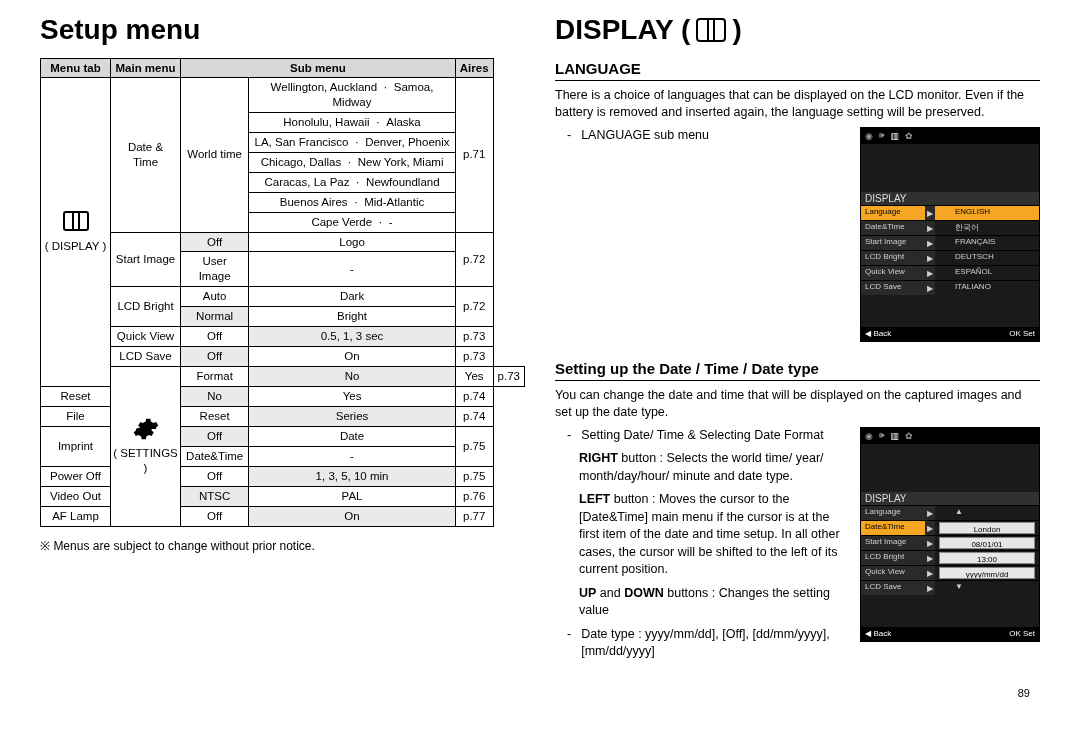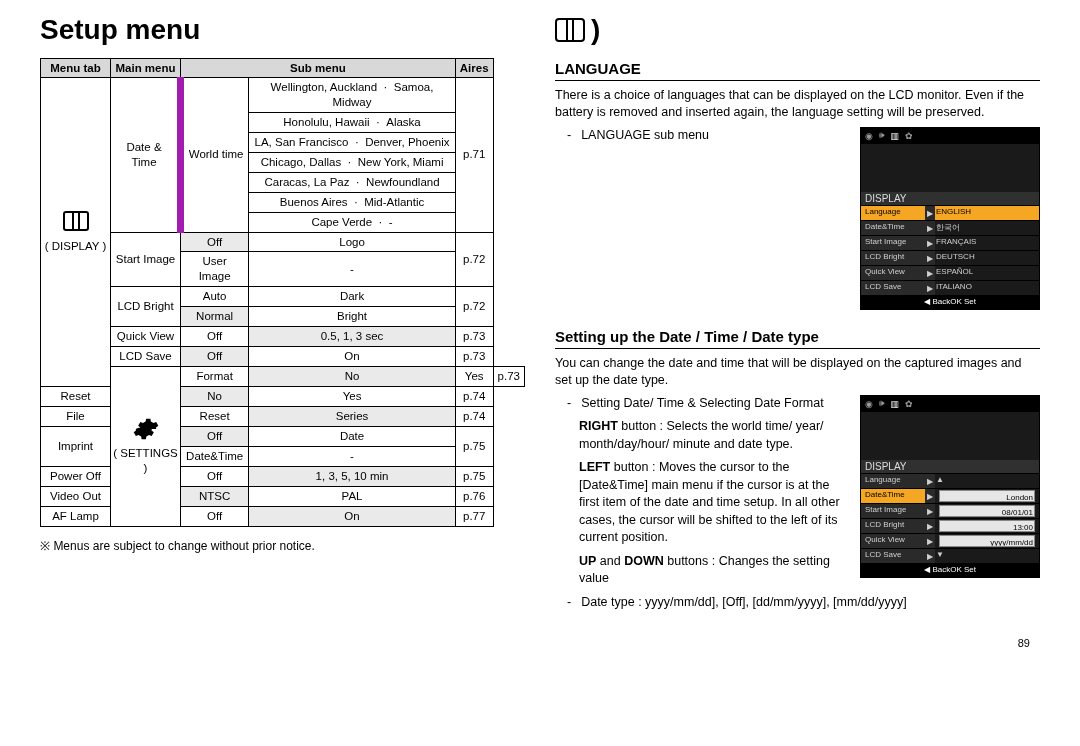--- a/index.html
+++ b/index.html
@@ -164,45 +164,46 @@
     background:#2a2a2a;
     color:#cfcfcf;
     text-align:center;
     font-size:8px;
     line-height:15px;
   }
   .lcd-row .val {
     flex:1 1 auto;
     background:#1a1a1a;
     color:#cfcfcf;
-    padding:1px 1px;
+    padding:1px 20px;
     font-size:8px;
     text-align:left;
     white-space:nowrap;
     overflow:hidden;
   }
   .lcd-row .val.box {
     margin:1px 4px;
     background:#e6e6e6;
     color:#000;
-    text-align:right;
+    text-align:center;
     border:1px solid #888;
     font-size:8px;
     line-height:11px;
   }
   .lcd-row .val.sel { background:#f5a623; color:#000; }
   .lcd-foot {
     display:flex;
-    justify-content:center;
+    justify-content:space-between;
     background:#000;
     color:#fff;
     font-size:8px;
     padding:1px 4px;
     height:14px;
     align-items:center;
+    margin-top:32px;
   }
   .clearfix::after { content:""; display:block; clear:both; }
   .page-num {
     text-align:right;
     font-size:11px;
     margin-top:20px;
     padding-right:10px;
   }
 </style>
 </head>
@@ -221,21 +222,21 @@
         <th colspan="2">Sub menu</th>
         <th>Aires</th>
       </tr>
 
       <tr>
         <td rowspan="14" class="tab-icon">
           <span class="icon-display-sm"></span><br>
           <span>( DISPLAY )</span>
         </td>
         <td rowspan="7">Date &amp; Time</td>
-        <td rowspan="7" style="border-left:7px solid #a21caf;border-right:1px solid #000;">World time</td>
+        <td rowspan="7" style="border-left:1px solid #a21caf;border-right:1px solid #000;">World time</td>
         <td colspan="1">
           <span>Wellington, Auckland</span>&nbsp;&nbsp;·&nbsp;&nbsp;<span>Samoa, Midway</span>
         </td>
         <td rowspan="7">p.71</td>
       </tr>
       <tr>
             <td><span>Honolulu, Hawaii</span>&nbsp;&nbsp;·&nbsp;&nbsp;<span>Alaska</span></td>
           </tr>
       <tr>
             <td><span>LA, San Francisco</span>&nbsp;&nbsp;·&nbsp;&nbsp;<span>Denver, Phoenix</span></td>
@@ -342,20 +343,21 @@
         <td>p.77</td>
       </tr>
     </tbody>
       </table>
 
     <div class="note">※  Menus are subject to change without prior notice.</div>
   </div>
 
   <div class="col">
     <div class="h1">
+      <span>DISPLAY (</span>
       <span class="icon-display"></span>
       <span>)</span>
     </div>
 
     <div class="h2">LANGUAGE</div>
     <div class="para">There is a choice of languages that can be displayed on the LCD monitor. Even if the battery is removed and inserted again, the language setting will be preserved.</div>
 
     <div class="clearfix">
       <div class="lcd">
         <div class="lcd-top">

